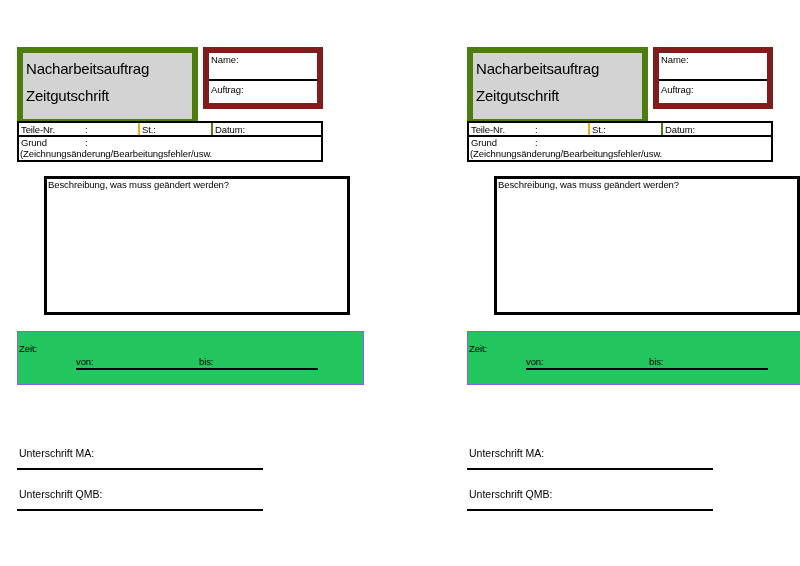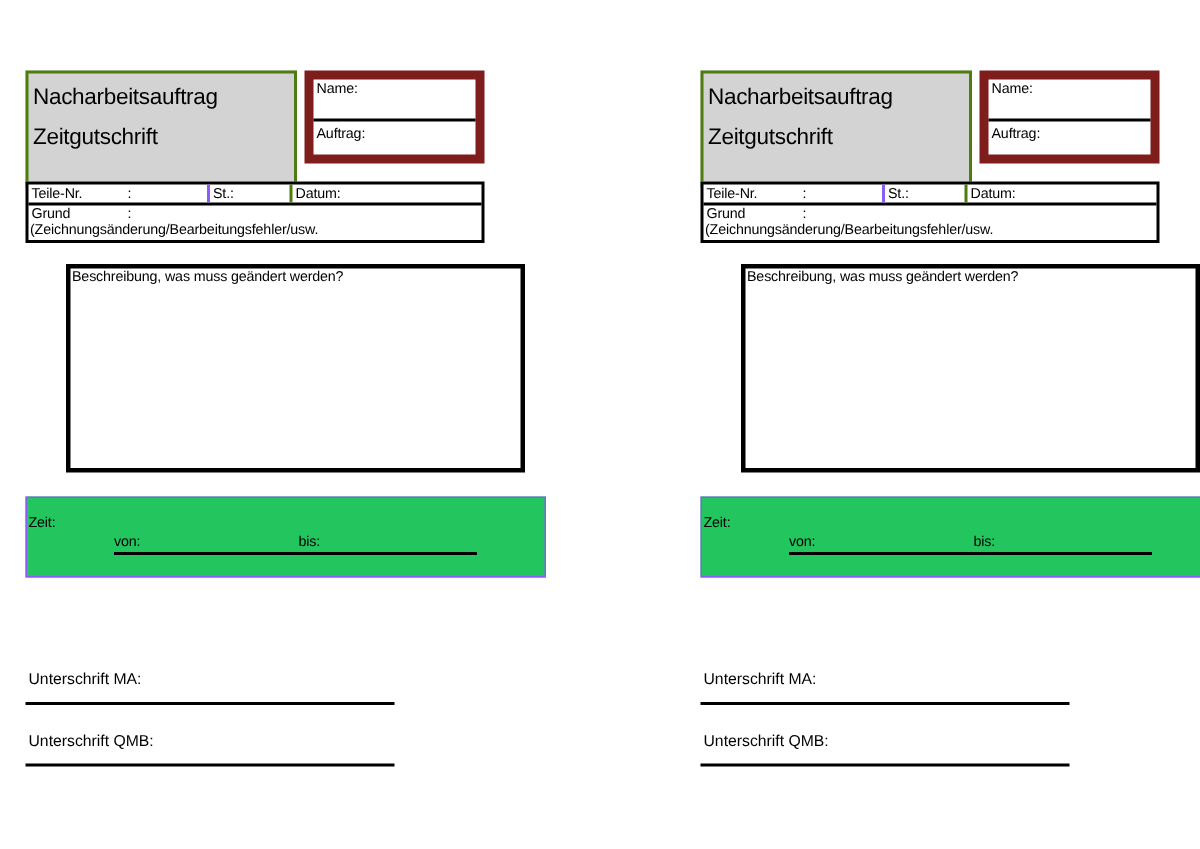--- a/index.html
+++ b/index.html
@@ -15,21 +15,21 @@
 
   .form { position: absolute; top: 47px; width: 306px; height: 466px; }
   .form.copy-left  { left: 17px; }
   .form.copy-right { left: 467px; }
 
   
   .title-box {
     position: absolute; left: 0; top: 0;
     width: 181px; height: 78px;
     background: #d3d3d3;
-    border: 2px solid #4d7c0f;
+    border: 6px solid #4d7c0f;
   }
   .title-line { position: absolute; left: 3px; font-size: 15px; line-height: 20px; letter-spacing: -0.2px; white-space: nowrap; }
   .title-line.l1 { top: 6px; }
   .title-line.l2 { top: 33px; }
 
   
   .name-box {
     position: absolute; left: 186px; top: 0;
     width: 120px; height: 62px;
     border: 6px solid #7f1d1d;
@@ -44,21 +44,21 @@
   
   .parts-box {
     position: absolute; left: 0; top: 74px;
     width: 306px; height: 41px;
     border: 2px solid #000;
     background: #fff;
   }
   .parts-row1 { position: relative; display: flex; height: 14px; border-bottom: 2px solid #000; }
   .pcell { position: relative; height: 100%; padding-left: 28px; }
   .pcell.c1 { width: 119px; }
-  .pcell.c2 { width: 55px; border-left: 2px solid #8b5cf6; }
+  .pcell.c2 { width: 73px; border-left: 2px solid #eab308; }
   .pcell.c3 { flex: 1; border-left: 2px solid #4d7c0f; }
   .pcell .lbl { position: absolute; left: 2px; top: 1px; }
   .pcell .sep { position: absolute; left: 66px; top: 1px; }
   .parts-row2 { position: relative; height: 23px; }
   .grund-lbl { position: absolute; left: 2px; top: 0; }
   .grund-sep { position: absolute; left: 66px; top: 0; }
   .grund-hint { position: absolute; left: 1px; top: 11px; }
   .pfill { position: absolute; top: 0; bottom: 0; }
 
   

